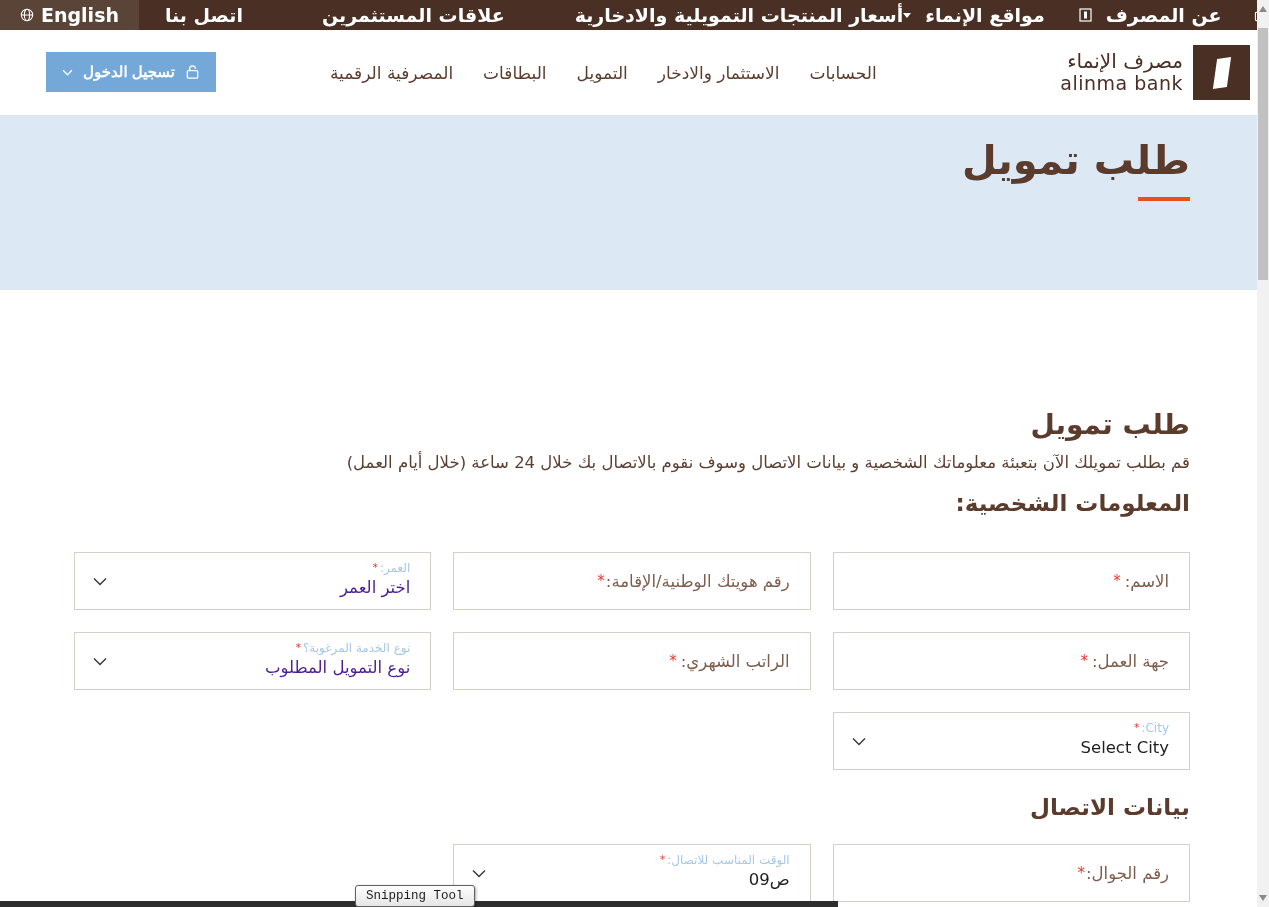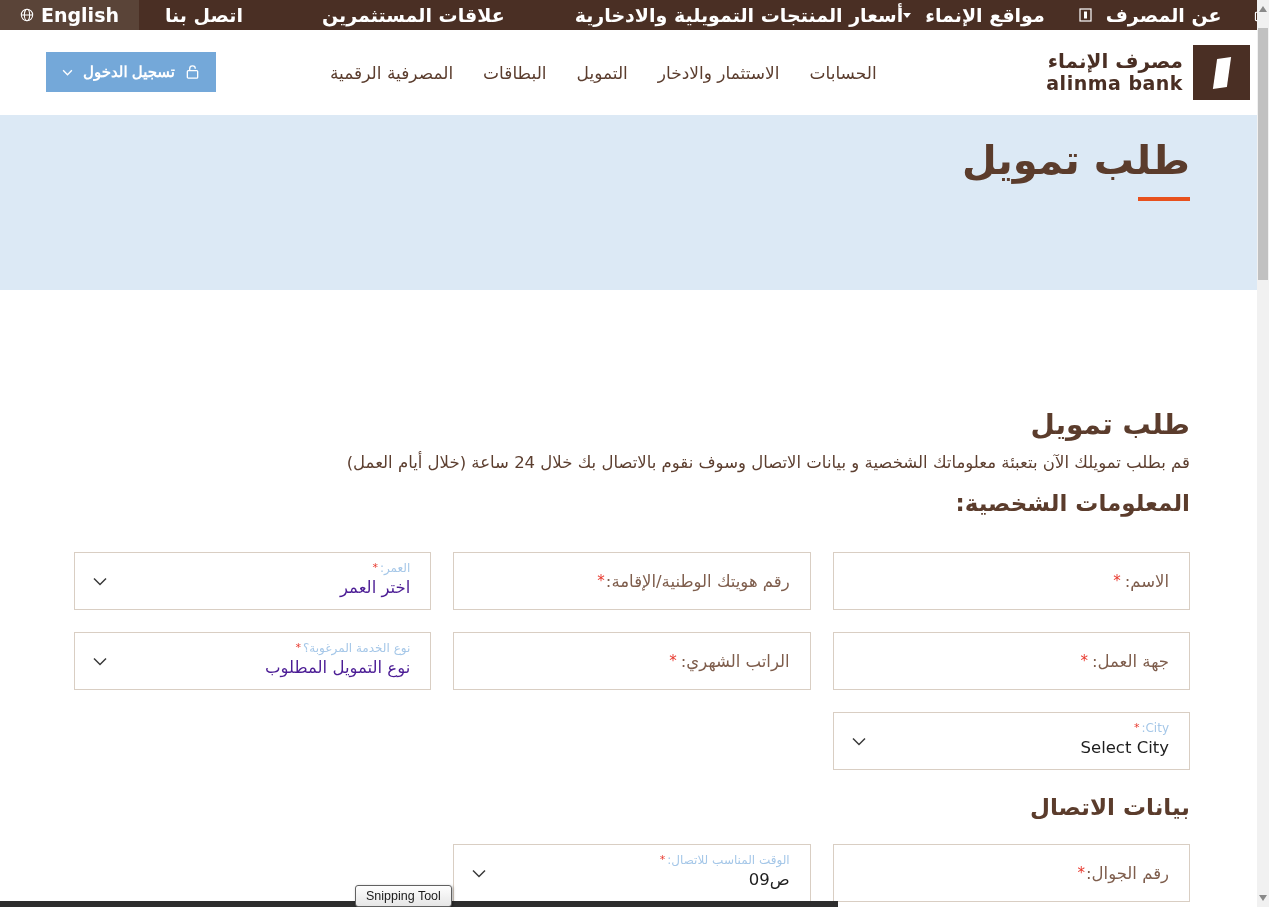--- a/index.html
+++ b/index.html
@@ -32,21 +32,21 @@
   .mainnav { height:85px; background:#fff; position:relative; }
   .login-btn { position:absolute; left:0; top:22px; width:170px; height:40px;
                background:#74A8D9; color:#fff; display:flex; align-items:center;
                justify-content:center; gap:10px; font-size:15px; font-weight:bold;
                cursor:pointer; border:none;margin-left:46px; }
   .nav-list { position:absolute; left:330px; top:0; height:100%; display:flex;
               align-items:center; gap:30px; font-size:17px; color:#5B3D2E; }
   .nav-item { cursor:pointer; white-space:nowrap; }
   .logo { position:absolute; right:7px; top:15px; height:55px; display:flex;
           align-items:center; gap:10px; cursor:pointer; }
-  .logo-text { text-align:right; color:#4A2F24; line-height:1.15; font-weight:bold; }
+  .logo-text { text-align:right; color:#4A2F24; line-height:1.15; font-weight:normal; }
   .logo-ar { font-size:20px; }
   .logo-en { font-size:19px; letter-spacing:.5px; }
   .logo-mark { width:57px; height:55px; background:#4A2F24; display:flex;
                align-items:center; justify-content:center; }
   .logo-door { width:14px; height:30px; background:#fff; transform:skew(-8deg,-8deg); }
 
   
   .hero { height:175px; background:#DCE9F5; direction:rtl; padding:22px 67px 0 0; }
   .hero-title { font-size:40px; font-weight:bold; color:#5B3C2C; }
   .hero-underline { width:52px; height:4px; background:#E8511D; margin-top:14px; }
@@ -71,21 +71,21 @@
   .sel-label .req { font-size:11px; margin-right:2px; }
   .sel-value { font-size:16.5px; color:#4c1d95; margin-top:3px; }
   .sel-value.dark { color:#1E1E1E; }
   .sel-value.ltr { direction:ltr; text-align:right; }
   .chev { position:absolute; left:18px; top:24px; }
   .sec-title-grid { grid-column:1 / -1; font-size:23px; font-weight:bold;
                     color:#5B3C2C; line-height:30px; }
 
   
   .os-tooltip { position:absolute; left:355px; top:885px; z-index:50;
-      font-family:Liberation Sans, sans-serif; font-size:12.5px; color:#1a1a1a;
+      font-family:Liberation Mono, monospace; font-size:12.5px; color:#1a1a1a;
       background:linear-gradient(#fefefe,#e6e6e6); border:1px solid #616161;
       border-radius:3px; padding:3px 10px; box-shadow:1px 1px 3px rgba(0,0,0,.35); }
   .bottom-strip { position:absolute; left:0; top:901px; width:838px; height:6px;
       background:#2E2E2E; z-index:40; }
   .scrollbar { position:absolute; right:0; top:0; width:12px; height:907px;
       background:#F1F1F1; z-index:60; }
   .sb-thumb { position:absolute; right:1px; top:28px; width:10px; height:252px;
       background:#C1C1C1; }
   .sb-up, .sb-down { position:absolute; left:2px; width:0; height:0;
       border-left:4px solid transparent; border-right:4px solid transparent; }

